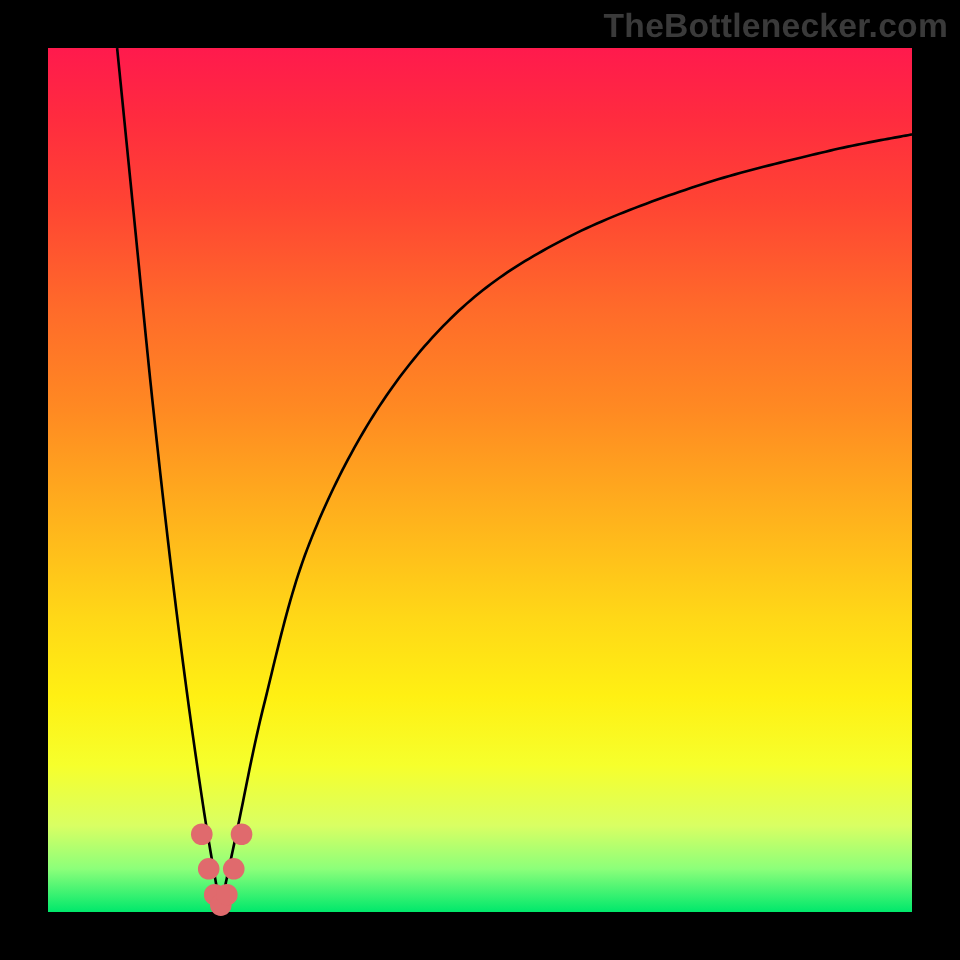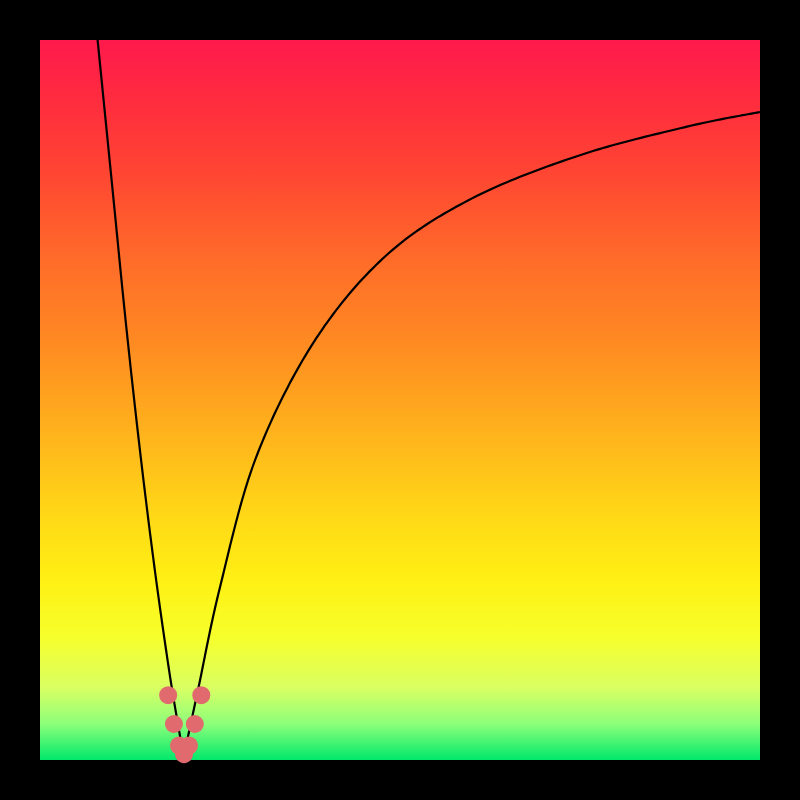--- a/index.html
+++ b/index.html
@@ -55,20 +55,21 @@
     top: 0;
     width: 720px;
     height: 720px;
     overflow: visible;
   }
 </style>
 </head>
 <body>
 
 <div class="frame">
+  <div class="watermark">TheBottlenecker.com</div>
 
   <div class="plot">
     <svg class="curve" viewBox="0 0 100 100" preserveAspectRatio="none">
       <g>
         <path id="left-path" fill="none" stroke="#000" stroke-width="2.2" vector-effect="non-scaling-stroke" d="M 8.000 0.000 L 8.045 0.451 L 8.097 0.966 L 8.154 1.543 L 8.218 2.176 L 8.286 2.861 L 8.359 3.594 L 8.437 4.370 L 8.519 5.185 L 8.604 6.035 L 8.692 6.916 L 8.782 7.822 L 8.875 8.750 L 8.970 9.695 L 9.065 10.654 L 9.162 11.621 L 9.259 12.593 L 9.356 13.564 L 9.453 14.531 L 9.549 15.490 L 9.644 16.435 L 9.736 17.363 L 9.827 18.270 L 9.915 19.150 L 10.000 20.000 L 10.083 20.835 L 10.167 21.673 L 10.250 22.514 L 10.333 23.356 L 10.417 24.201 L 10.500 25.047 L 10.583 25.894 L 10.667 26.741 L 10.750 27.588 L 10.833 28.435 L 10.917 29.280 L 11.000 30.125 L 11.083 30.968 L 11.167 31.808 L 11.250 32.646 L 11.333 33.481 L 11.417 34.313 L 11.500 35.141 L 11.583 35.964 L 11.667 36.782 L 11.750 37.596 L 11.833 38.403 L 11.917 39.205 L 12.000 40.000 L 12.083 40.790 L 12.167 41.576 L 12.250 42.359 L 12.333 43.139 L 12.417 43.915 L 12.500 44.688 L 12.583 45.457 L 12.667 46.222 L 12.750 46.984 L 12.833 47.743 L 12.917 48.498 L 13.000 49.250 L 13.083 49.998 L 13.167 50.743 L 13.250 51.484 L 13.333 52.222 L 13.417 52.957 L 13.500 53.688 L 13.583 54.415 L 13.667 55.139 L 13.750 55.859 L 13.833 56.576 L 13.917 57.290 L 14.000 58.000 L 14.083 58.707 L 14.167 59.410 L 14.250 60.109 L 14.333 60.806 L 14.417 61.498 L 14.500 62.188 L 14.583 62.873 L 14.667 63.556 L 14.750 64.234 L 14.833 64.910 L 14.917 65.582 L 15.000 66.250 L 15.083 66.915 L 15.167 67.576 L 15.250 68.234 L 15.333 68.889 L 15.417 69.540 L 15.500 70.188 L 15.583 70.832 L 15.667 71.472 L 15.750 72.109 L 15.833 72.743 L 15.917 73.373 L 16.000 74.000 L 16.084 74.626 L 16.168 75.253 L 16.253 75.880 L 16.339 76.507 L 16.425 77.133 L 16.512 77.758 L 16.598 78.380 L 16.685 79.000 L 16.772 79.616 L 16.859 80.228 L 16.945 80.836 L 17.031 81.438 L 17.117 82.033 L 17.202 82.622 L 17.287 83.204 L 17.370 83.778 L 17.453 84.343 L 17.535 84.898 L 17.616 85.444 L 17.696 85.979 L 17.774 86.503 L 17.851 87.015 L 17.926 87.514 L 18.000 88.000 L 18.073 88.478 L 18.147 88.954 L 18.222 89.426 L 18.296 89.894 L 18.371 90.356 L 18.445 90.813 L 18.519 91.262 L 18.593 91.704 L 18.665 92.137 L 18.736 92.560 L 18.806 92.973 L 18.875 93.375 L 18.942 93.765 L 19.007 94.141 L 19.069 94.504 L 19.130 94.852 L 19.187 95.184 L 19.242 95.500 L 19.294 95.798 L 19.343 96.079 L 19.388 96.340 L 19.429 96.581 L 19.467 96.801 L 19.5 97"></path>
       </g>
       <g>
         <path id="right-path" fill="none" stroke="#000" stroke-width="2.2" vector-effect="non-scaling-stroke" d="M 20.500 97.000 L 20.533 96.848 L 20.568 96.684 L 20.605 96.508 L 20.646 96.319 L 20.689 96.119 L 20.734 95.906 L 20.783 95.681 L 20.833 95.444 L 20.887 95.195 L 20.943 94.934 L 21.001 94.661 L 21.063 94.375 L 21.126 94.077 L 21.193 93.767 L 21.262 93.445 L 21.333 93.111 L 21.408 92.765 L 21.484 92.406 L 21.564 92.036 L 21.646 91.653 L 21.730 91.258 L 21.818 90.851 L 21.908 90.431 L 22.000 90.000 L 22.095 89.554 L 22.191 89.091 L 22.290 88.612 L 22.390 88.118 L 22.493 87.609 L 22.598 87.086 L 22.705 86.549 L 22.815 86.000 L 22.927 85.438 L 23.042 84.865 L 23.160 84.282 L 23.281 83.688 L 23.405 83.084 L 23.532 82.471 L 23.663 81.851 L 23.796 81.222 L 23.933 80.587 L 24.074 79.945 L 24.219 79.298 L 24.367 78.646 L 24.519 77.989 L 24.675 77.329 L 24.835 76.666 L 25.000 76.000 L 25.168 75.325 L 25.337 74.634 L 25.509 73.928 L 25.683 73.208 L 25.860 72.477 L 26.039 71.734 L 26.222 70.982 L 26.407 70.222 L 26.597 69.455 L 26.790 68.682 L 26.987 67.905 L 27.188 67.125 L 27.393 66.343 L 27.603 65.561 L 27.817 64.779 L 28.037 64.000 L 28.262 63.224 L 28.492 62.453 L 28.728 61.688 L 28.970 60.931 L 29.218 60.182 L 29.472 59.443 L 29.733 58.715 L 30.000 58.000 L 30.274 57.292 L 30.555 56.584 L 30.843 55.877 L 31.137 55.171 L 31.436 54.467 L 31.742 53.766 L 32.054 53.066 L 32.370 52.370 L 32.692 51.678 L 33.019 50.989 L 33.351 50.305 L 33.688 49.625 L 34.028 48.951 L 34.373 48.282 L 34.722 47.619 L 35.074 46.963 L 35.430 46.314 L 35.789 45.672 L 36.151 45.038 L 36.516 44.412 L 36.884 43.795 L 37.254 43.187 L 37.626 42.588 L 38.000 42.000 L 38.377 41.420 L 38.757 40.847 L 39.141 40.281 L 39.528 39.722 L 39.918 39.170 L 40.313 38.625 L 40.710 38.087 L 41.111 37.556 L 41.516 37.031 L 41.924 36.514 L 42.335 36.003 L 42.750 35.500 L 43.168 35.003 L 43.590 34.514 L 44.016 34.031 L 44.444 33.556 L 44.877 33.087 L 45.313 32.625 L 45.752 32.170 L 46.194 31.722 L 46.641 31.281 L 47.090 30.847 L 47.543 30.420 L 48.000 30.000 L 48.459 29.588 L 48.920 29.187 L 49.384 28.795 L 49.850 28.412 L 50.318 28.038 L 50.789 27.672 L 51.263 27.314 L 51.741 26.963 L 52.222 26.619 L 52.706 26.282 L 53.195 25.951 L 53.688 25.625 L 54.184 25.305 L 54.686 24.989 L 55.192 24.678 L 55.704 24.370 L 56.220 24.066 L 56.742 23.766 L 57.270 23.467 L 57.803 23.171 L 58.343 22.877 L 58.889 22.584 L 59.441 22.292 L 60.000 22.000 L 60.568 21.710 L 61.145 21.424 L 61.731 21.141 L 62.326 20.861 L 62.929 20.585 L 63.539 20.313 L 64.155 20.043 L 64.778 19.778 L 65.405 19.516 L 66.037 19.257 L 66.673 19.002 L 67.313 18.750 L 67.954 18.502 L 68.598 18.257 L 69.243 18.016 L 69.889 17.778 L 70.535 17.543 L 71.180 17.313 L 71.823 17.085 L 72.465 16.861 L 73.104 16.641 L 73.740 16.424 L 74.373 16.210 L 75.000 16.000 L 75.629 15.793 L 76.266 15.590 L 76.909 15.391 L 77.558 15.194 L 78.211 15.002 L 78.867 14.813 L 79.526 14.627 L 80.185 14.444 L 80.845 14.266 L 81.503 14.090 L 82.159 13.918 L 82.813 13.750 L 83.461 13.585 L 84.104 13.424 L 84.741 13.266 L 85.370 13.111 L 85.991 12.960 L 86.602 12.813 L 87.201 12.668 L 87.789 12.528 L 88.364 12.391 L 88.925 12.257 L 89.471 12.127 L 90.000 12.000 L 90.521 11.877 L 91.040 11.757 L 91.558 11.641 L 92.072 11.528 L 92.582 11.418 L 93.086 11.313 L 93.584 11.210 L 94.074 11.111 L 94.556 11.016 L 95.027 10.924 L 95.488 10.835 L 95.938 10.750 L 96.374 10.668 L 96.795 10.590 L 97.202 10.516 L 97.593 10.444 L 97.966 10.377 L 98.320 10.313 L 98.655 10.252 L 98.970 10.194 L 99.263 10.141 L 99.533 10.090 L 99.779 10.043 L 100 10"></path>
       </g>
       <g id="marker-group">

